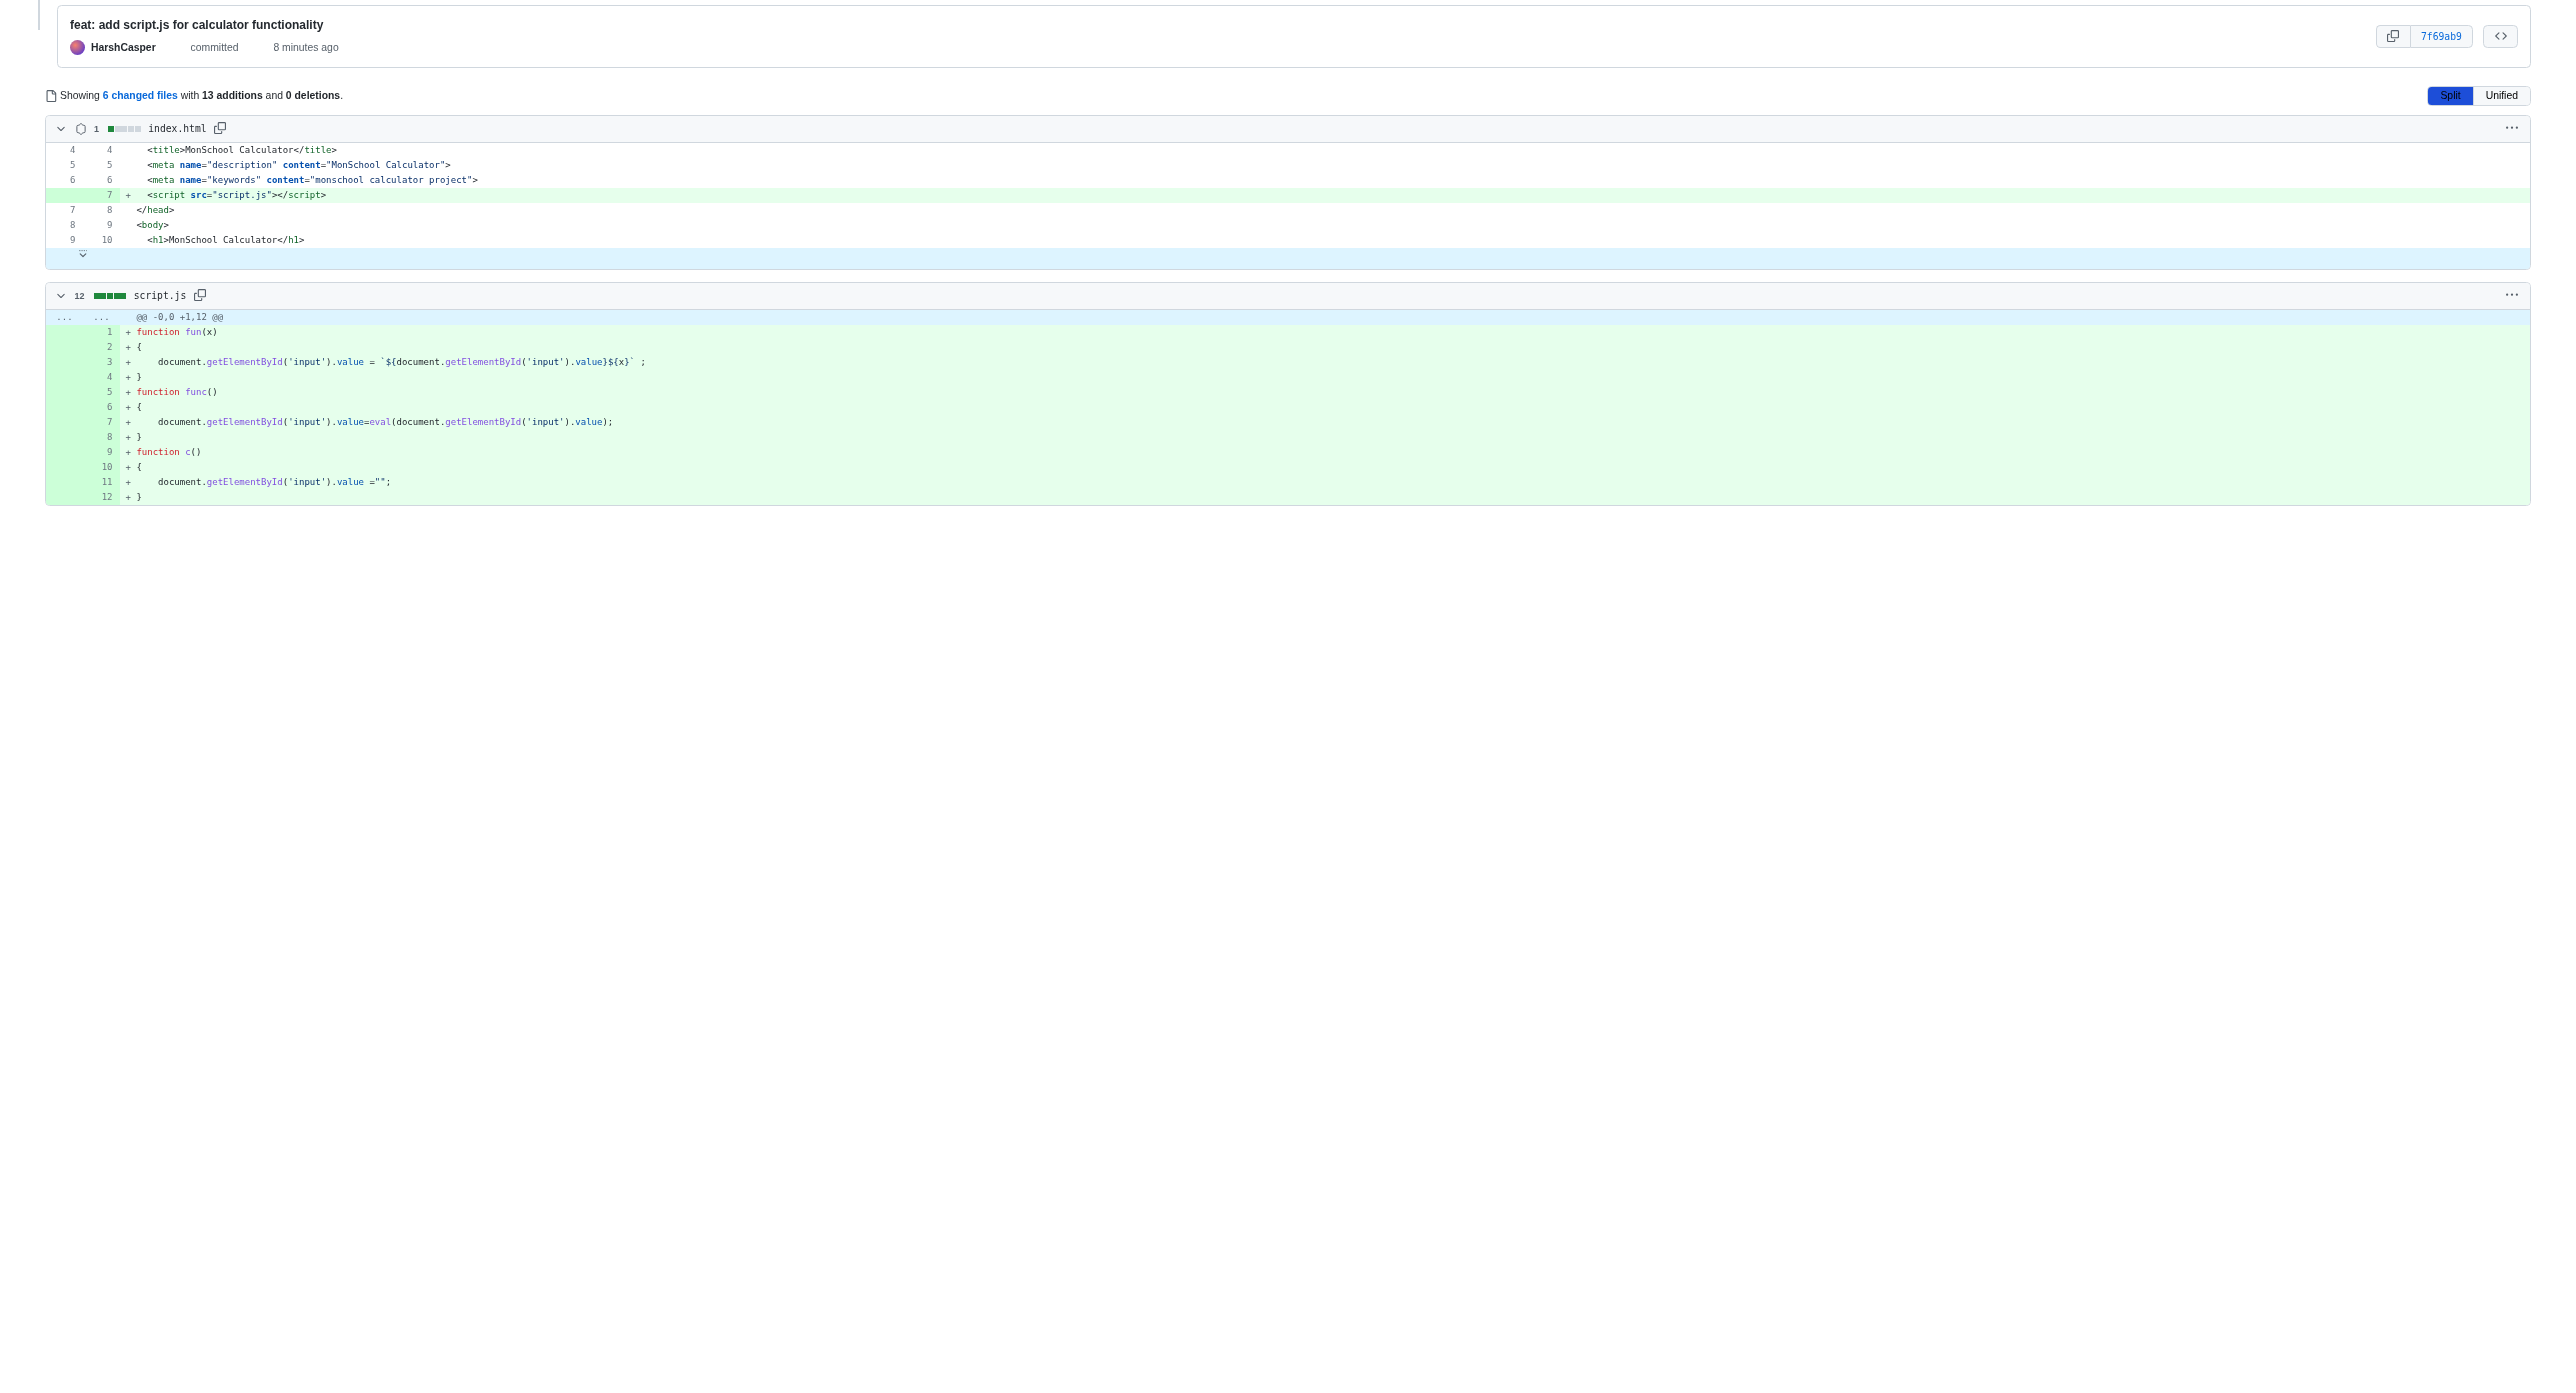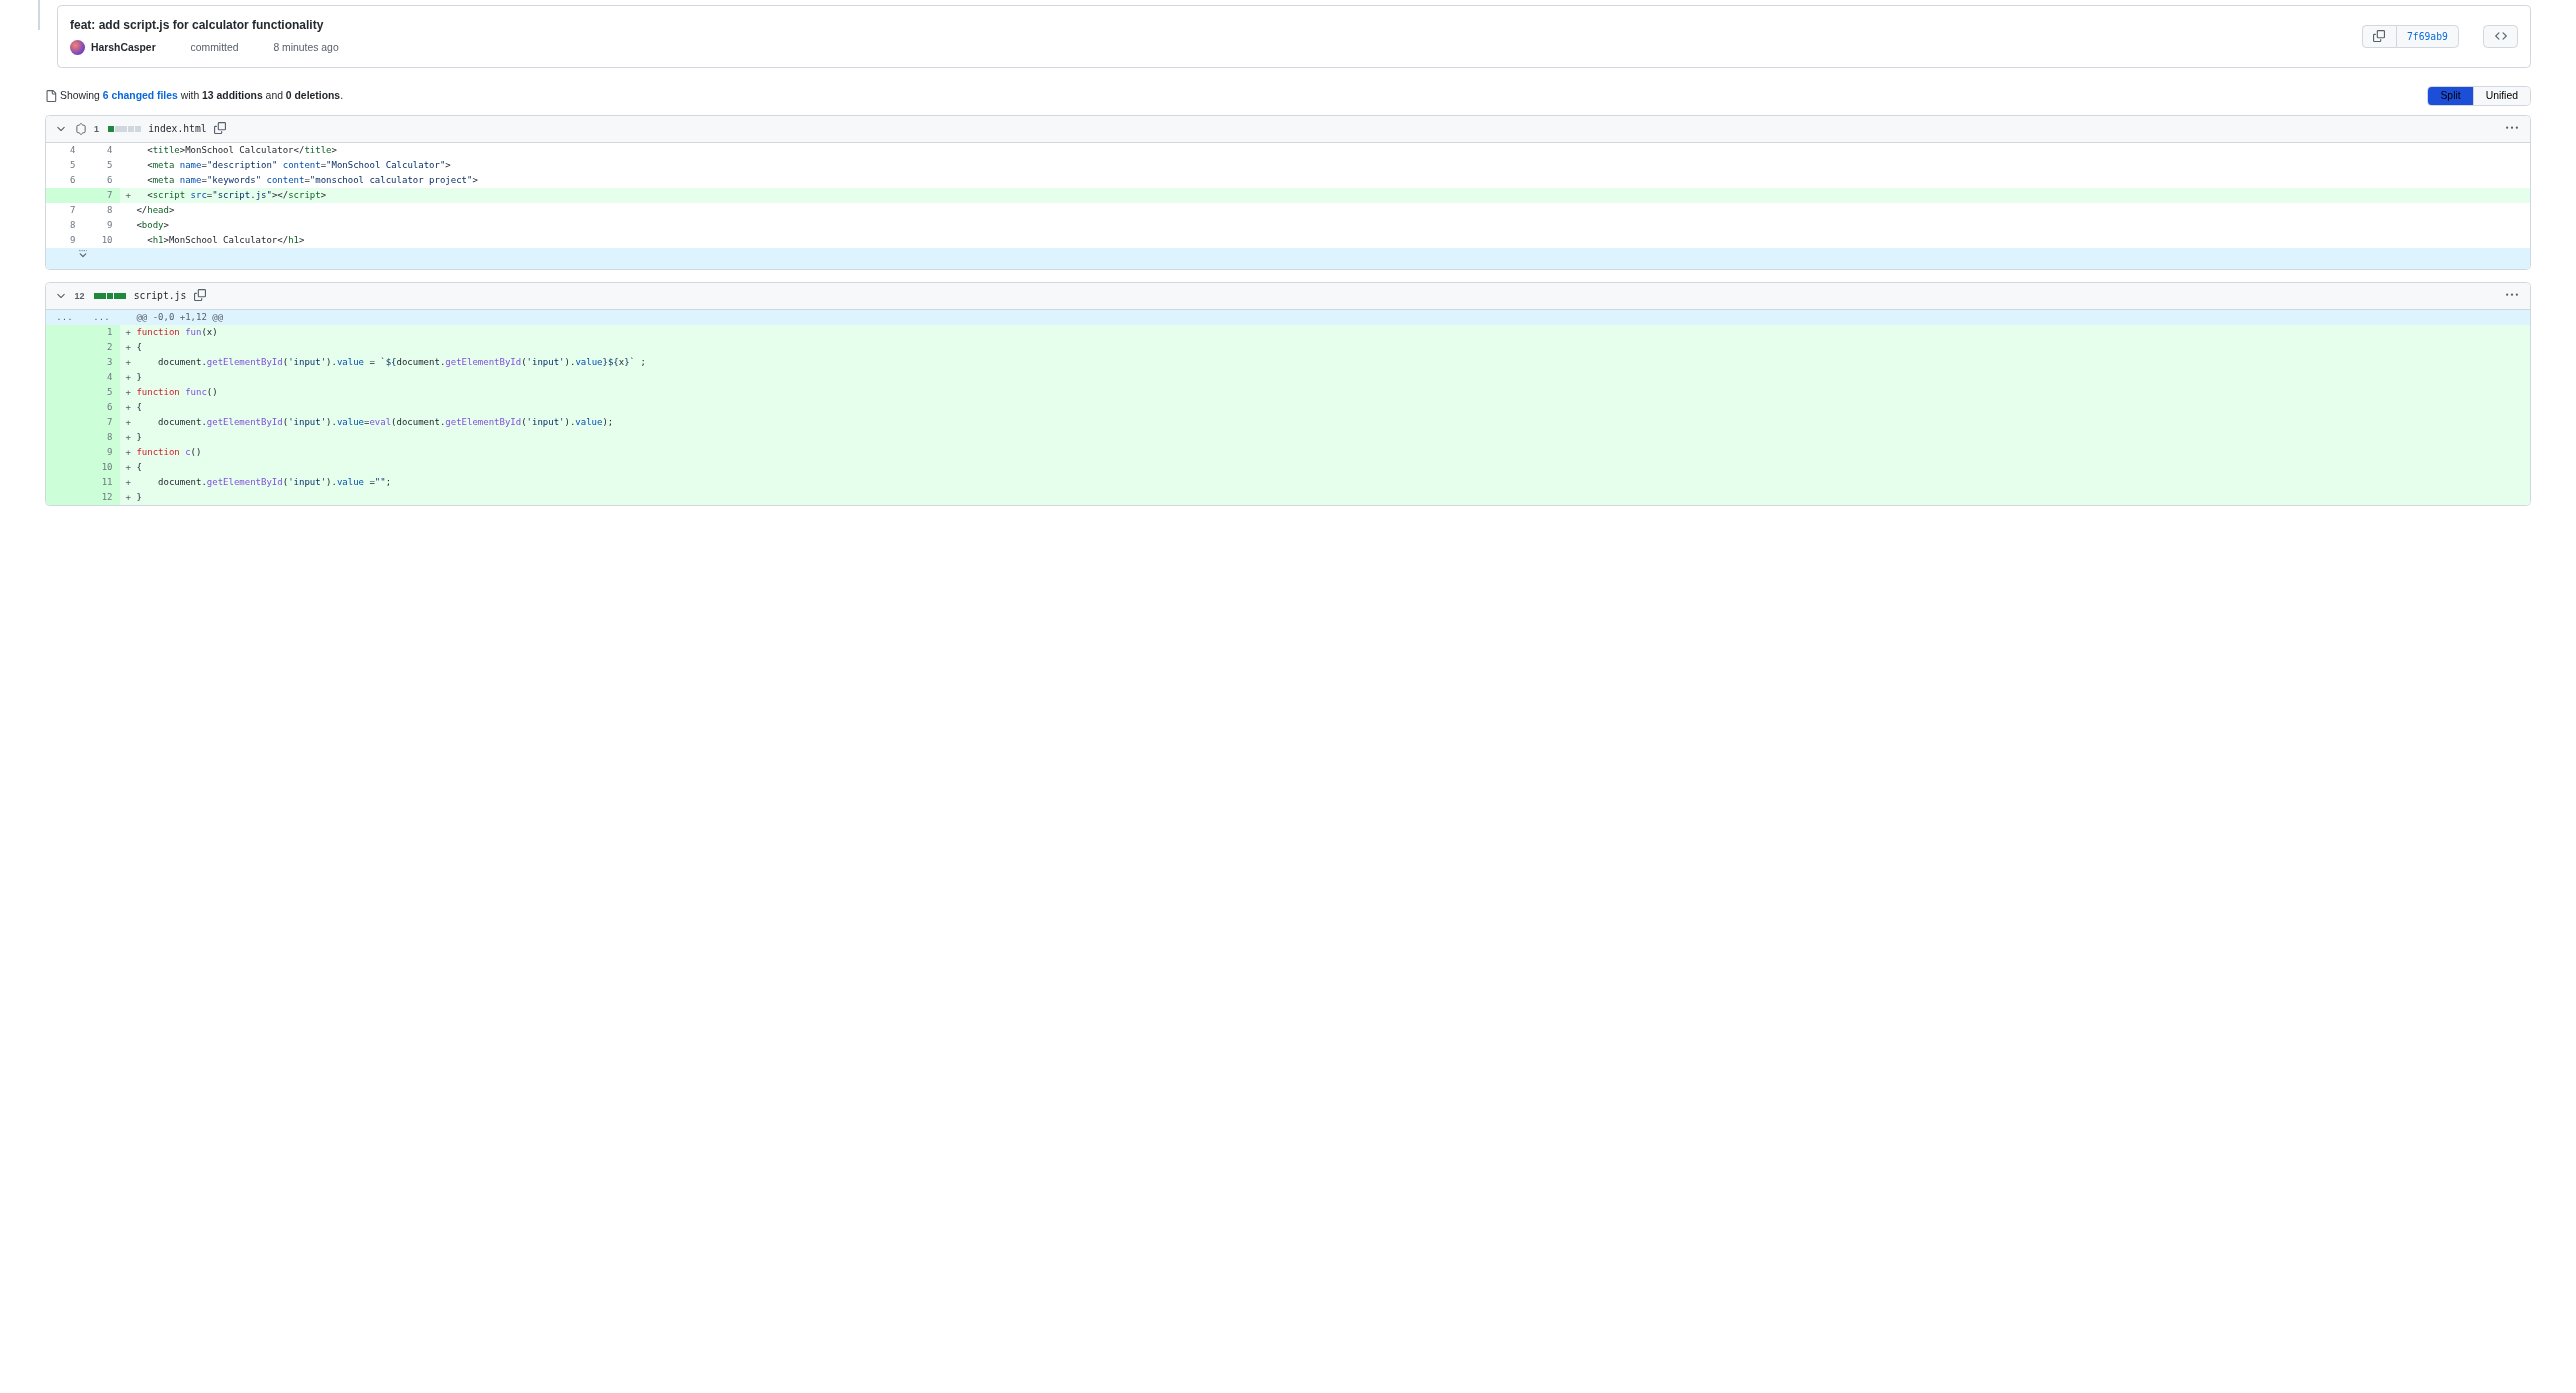--- a/index.html
+++ b/index.html
@@ -31,21 +31,21 @@
   .commit-left { display: flex; flex-direction: column; gap: 8px; }
   .commit-title { font-weight: 600; font-size: 12px; }
   .commit-meta { display: flex; align-items: center; gap: 6px; }
   .avatar {
     width: 15px; height: 15px; border-radius: 50%;
     background: radial-gradient(circle at 35% 35%, #f9826c, #6f42c1 70%);
     display: inline-block;
   }
   .author { font-weight: 600; }
   .meta-text { color: #57606a; padding-left: 32px; }
-  .commit-right { display: flex; align-items: flex-start; gap: 24px; padding-left: 37px; }
+  .commit-right { display: flex; align-items: flex-start; gap: 10px; padding-left: 37px; }
   .btn-group { display: flex; }
   .btn {
     border: 0.7px solid #d0d7de;
     background: #f6f8fa;
     padding: 4.5px 10.4px;
     font-size: 9.7px;
     cursor: pointer;
     display: inline-flex;
     align-items: center;
     justify-content: center;
@@ -128,21 +128,21 @@
     vertical-align: top;
   }
   tr.hunk td.marker, tr.hunk td.code { background: #ddf4ff; color: #57606a; }
   tr.add td.marker, tr.add td.code { background: #e6ffec; }
   tr.add td.num { background: #ccffd8; }
   tr.expand td { background: #ddf4ff; height: 21px; }
   tr.expand td.num { text-align: center; }
 
   
   .pl-ent { color: #116329; }   
-  .pl-e   { color: #0550ae; }   
+  .pl-e   { color: #0550ae; font-weight: bold; }   
   .pl-s   { color: #0a3069; }   
   .pl-k   { color: #cf222e; }   
   .pl-en  { color: #8250df; }   
   .pl-c1  { color: #0550ae; }
 
   .file-icon-svg { width: 12px; height: 12px; fill: #57606a; }
 </style>
 </head>
 <body>
 

